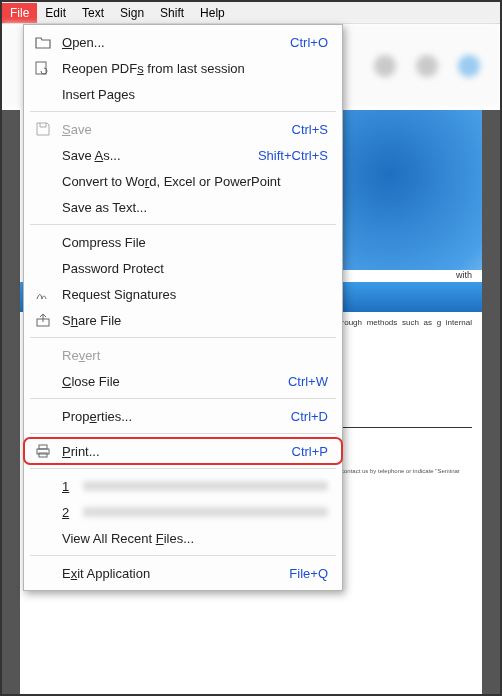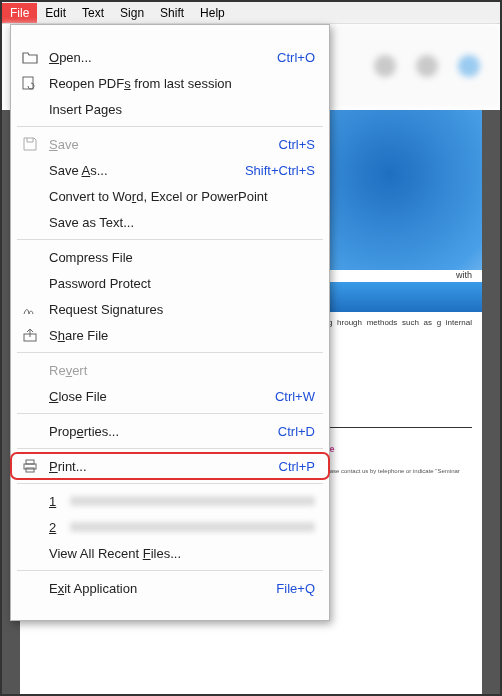--- a/index.html
+++ b/index.html
@@ -17,21 +17,21 @@
   .page .body p { margin-bottom:3px; }
   .page .venues { display:flex; gap:20px; padding:2px 10px; font-size:7.5px; }
   .page .footer { border-top:1px solid #333; margin:4px 10px 0; padding-top:4px; display:flex; align-items:center; gap:10px; }
   .page .footer .contact { font-size:7px; line-height:1.2; border-right:1px solid #aaa; padding-right:8px; }
   .page .footer .logos { display:flex; gap:12px; align-items:center; font-size:9px; font-weight:bold; }
   .page .footer .logo1 { color:#1e6fc0; font-style:italic; }
   .page .footer .logo2 { color:#3a9e3a; }
   .page .footer .logo3 { color:#c03a8e; }
   .page .disclaimer { text-align:center; font-size:6px; color:#555; padding:2px 10px 6px; }
   
-  .dropdown { position:absolute; top:22px; left:8px; width:320px; background:#fdfdfd; border:1px solid #b5b5b5; box-shadow:2px 3px 8px rgba(0,0,0,.35); z-index:50; font-size:13px; color:#222; padding:19px 0; }
+  .dropdown { position:absolute; top:22px; left:21px; width:320px; background:#fdfdfd; border:1px solid #b5b5b5; box-shadow:2px 3px 8px rgba(0,0,0,.35); z-index:50; font-size:13px; color:#222; padding:4px 0; }
   .dropdown .row { display:flex; align-items:center; height:26px; padding:0 14px 0 10px; gap:10px; cursor:default; }
   .dropdown .row.disabled { color:#a0a0a0; }
   .dropdown .row .ico { width:18px; height:16px; display:flex; align-items:center; justify-content:center; color:#666; }
   .dropdown .row .lbl { flex:1; }
   .dropdown .row .lbl u { text-decoration: underline; }
   .dropdown .row .sc { color:#1d4ed8; font-size:13px; }
   .dropdown .sep { height:1px; background:#dcdcdc; margin:4px 6px; }
   .dropdown .row.highlight { outline:2px solid #e03030; outline-offset:-1px; border-radius:6px; }
   .dropdown .row .blurred { filter: blur(2.5px); color:#999; background:#ddd; border-radius:3px; height:10px; flex:1; }
 </style>

